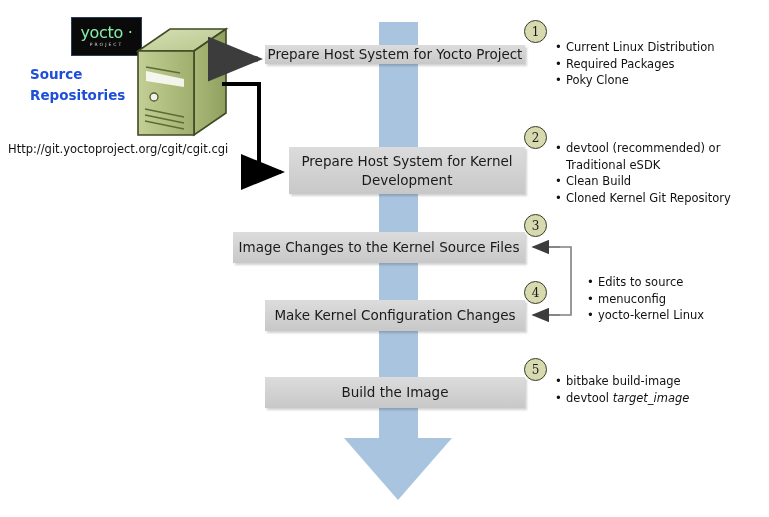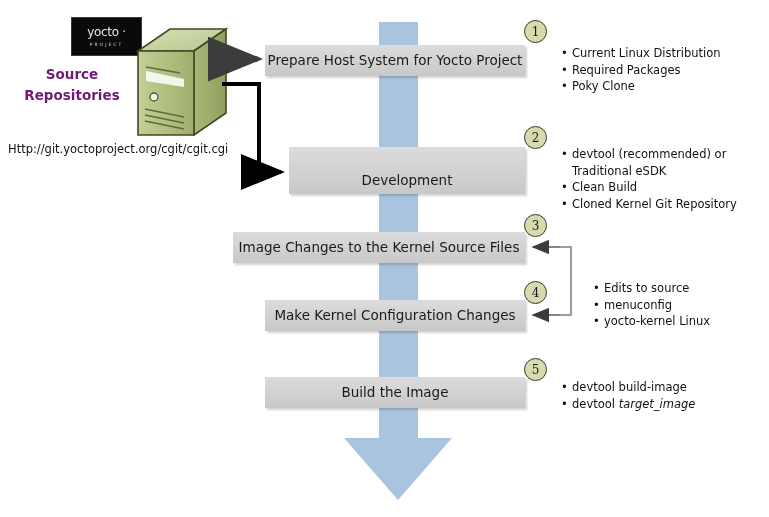--- a/index.html
+++ b/index.html
@@ -48,45 +48,45 @@
     height: 39px;
     background: #0a0a0a;
     border: 1px solid #2b3d57;
     display: flex;
     flex-direction: column;
     align-items: center;
     justify-content: center;
     box-sizing: border-box;
   }
   .yocto-word {
-    color: #e5e5e5;
-    font-size: 12px;
+    color: #86efac;
+    font-size: 16px;
     letter-spacing: -0.3px;
     line-height: 15px;
     font-family: "DejaVu Sans", sans-serif;
   }
   .yocto-sub {
     color: #d8d8d8;
     font-size: 4.5px;
     letter-spacing: 2px;
     line-height: 7px;
     margin-top: 1px;
   }
 
   
   .src-label {
     position: absolute;
-    left: 13px;
+    left: 30px;
     top: 64px;
     width: 118px;
-    text-align: center;
+    text-align: left;
     font-size: 13.5px;
     font-weight: bold;
     line-height: 21px;
-    color: #701a75;
+    color: #1d4ed8;
   }
   .src-url {
     position: absolute;
     left: 8px;
     top: 142px;
     font-size: 11.5px;
     color: #111111;
     white-space: nowrap;
   }
 
@@ -106,21 +106,21 @@
     box-shadow: 2px 2px 2px rgba(0,0,0,0.18);
     display: flex;
     align-items: center;
     justify-content: center;
     text-align: center;
     font-size: 13.5px;
     color: #1a1a1a;
     line-height: 19px;
     box-sizing: border-box;
   }
-  #box1 { left: 265px; top: 45px;  width: 260px; height: 31px; }
+  #box1 { left: 265px; top: 45px;  width: 260px; height: 19px; }
   #box2 { left: 289px; top: 147px; width: 236px; height: 47px; }
   #box3 { left: 233px; top: 232px; width: 292px; height: 31px; }
   #box4 { left: 265px; top: 300px; width: 260px; height: 31px; }
   #box5 { left: 265px; top: 377px; width: 260px; height: 31px; }
 
   
   .step-circle {
     position: absolute;
     width: 23px;
     height: 23px;
@@ -142,21 +142,21 @@
   #circle5 { left: 524px; top: 358px; }
 
   
   .bullets {
     position: absolute;
     font-size: 11.5px;
     line-height: 16.5px;
     color: #111111;
   }
   .bullets ul {
-    margin: 6px;
+    margin: 0;
     padding: 0 0 0 13px;
     list-style: none;
   }
   .bullets li {
     position: relative;
     margin: 0;
     padding: 0;
   }
   .bullets li::before {
     content: "\2022";
@@ -253,21 +253,21 @@
     <polyline points="538,247 571,247 571,315 538,315" fill="none" stroke="#808080" stroke-width="1.6"></polyline>
     <line x1="560" y1="247" x2="533" y2="247" stroke="#808080" stroke-width="1.6" marker-end="url(#arrowGrayLeft)"></line>
     <line x1="560" y1="315" x2="533" y2="315" stroke="#808080" stroke-width="1.6" marker-end="url(#arrowGrayLeft)"></line>
   </svg>
 
   <div class="pbox" id="box1">
     <span>Prepare Host System for Yocto Project</span>
   </div>
   <div class="pbox" id="box2">
     <span>
-      <br>
+      <span>Prepare Host System for Kernel</span><br>
       <span>Development</span>
     </span>
   </div>
   <div class="pbox" id="box3">
     <span>Image Changes to the Kernel Source Files</span>
   </div>
   <div class="pbox" id="box4">
     <span>Make Kernel Configuration Changes</span>
   </div>
   <div class="pbox" id="box5">
@@ -299,18 +299,18 @@
   <div class="bullets" id="bullets3">
     <ul>
       <li>Edits to source</li>
       <li>menuconfig</li>
       <li>yocto-kernel Linux</li>
     </ul>
   </div>
 
   <div class="bullets" id="bullets5">
     <ul>
-      <li>devtool build-image</li>
+      <li>bitbake build-image</li>
       <li><span>devtool </span><i>target_image</i></li>
     </ul>
   </div>
 
 </div>
 
 </body></html>

